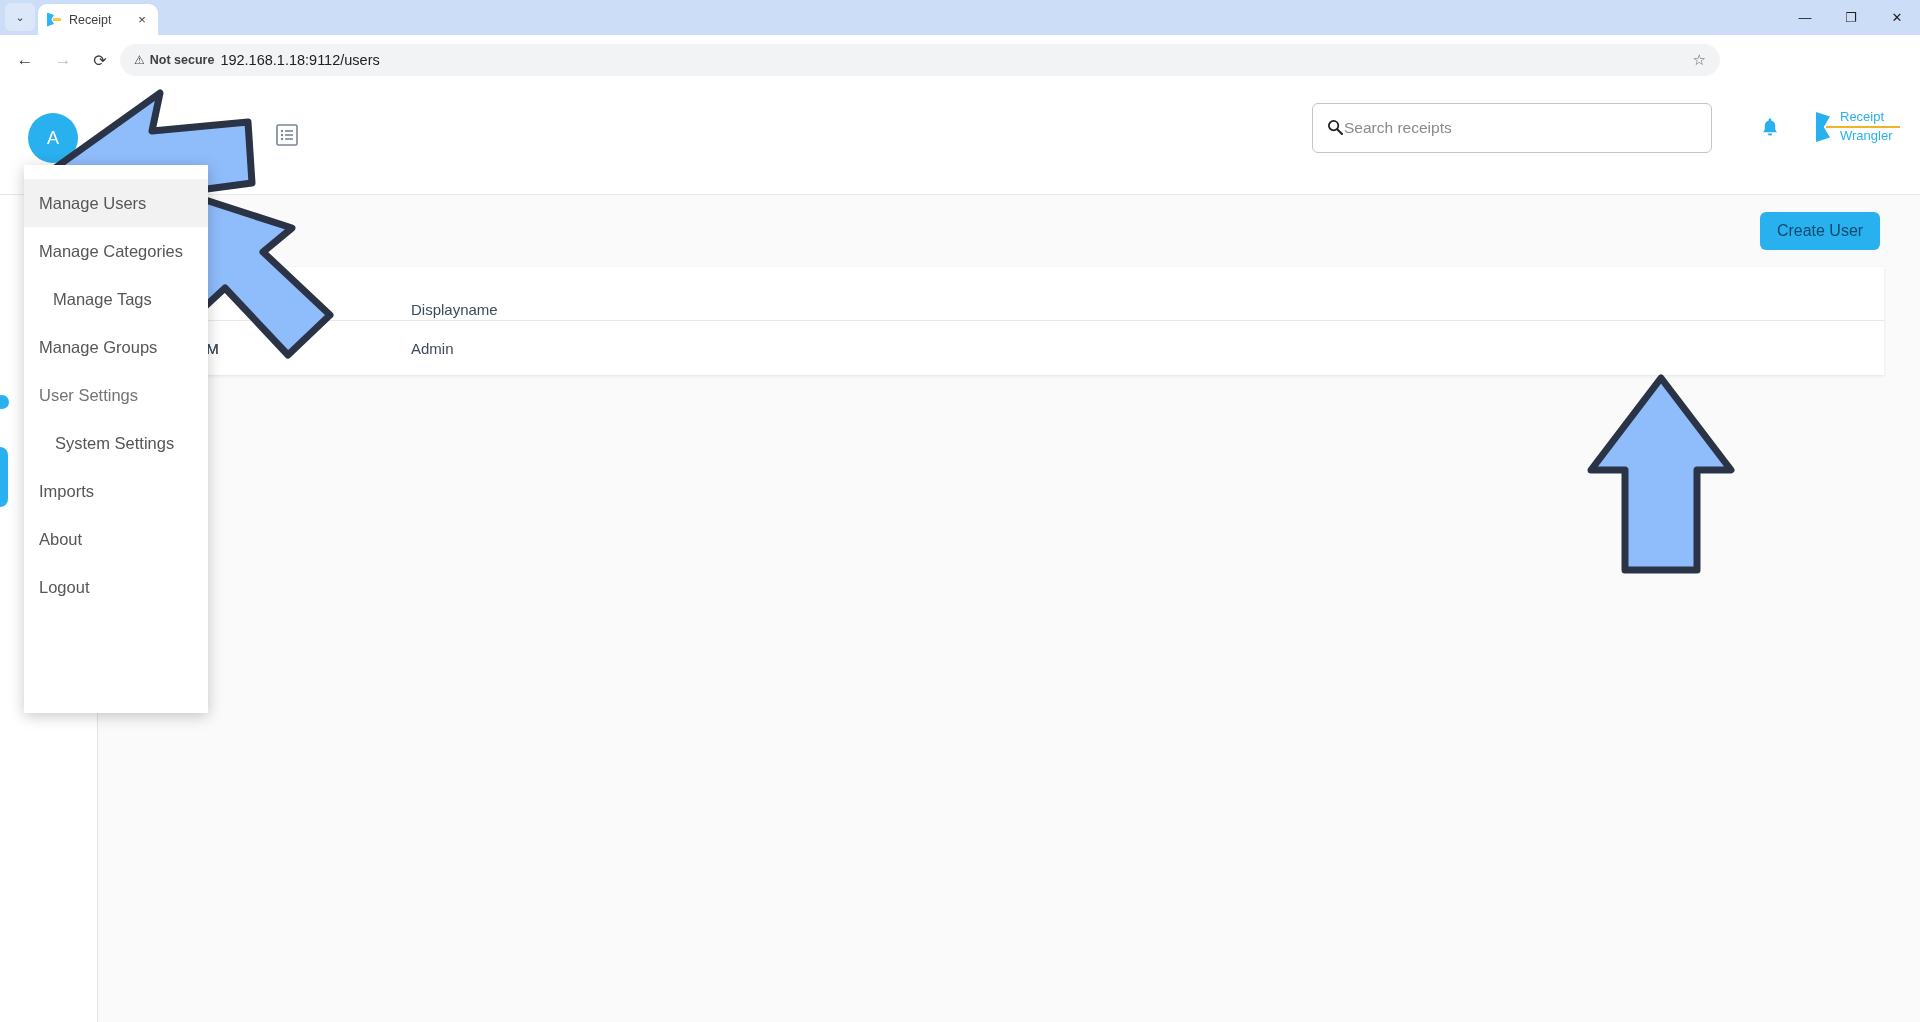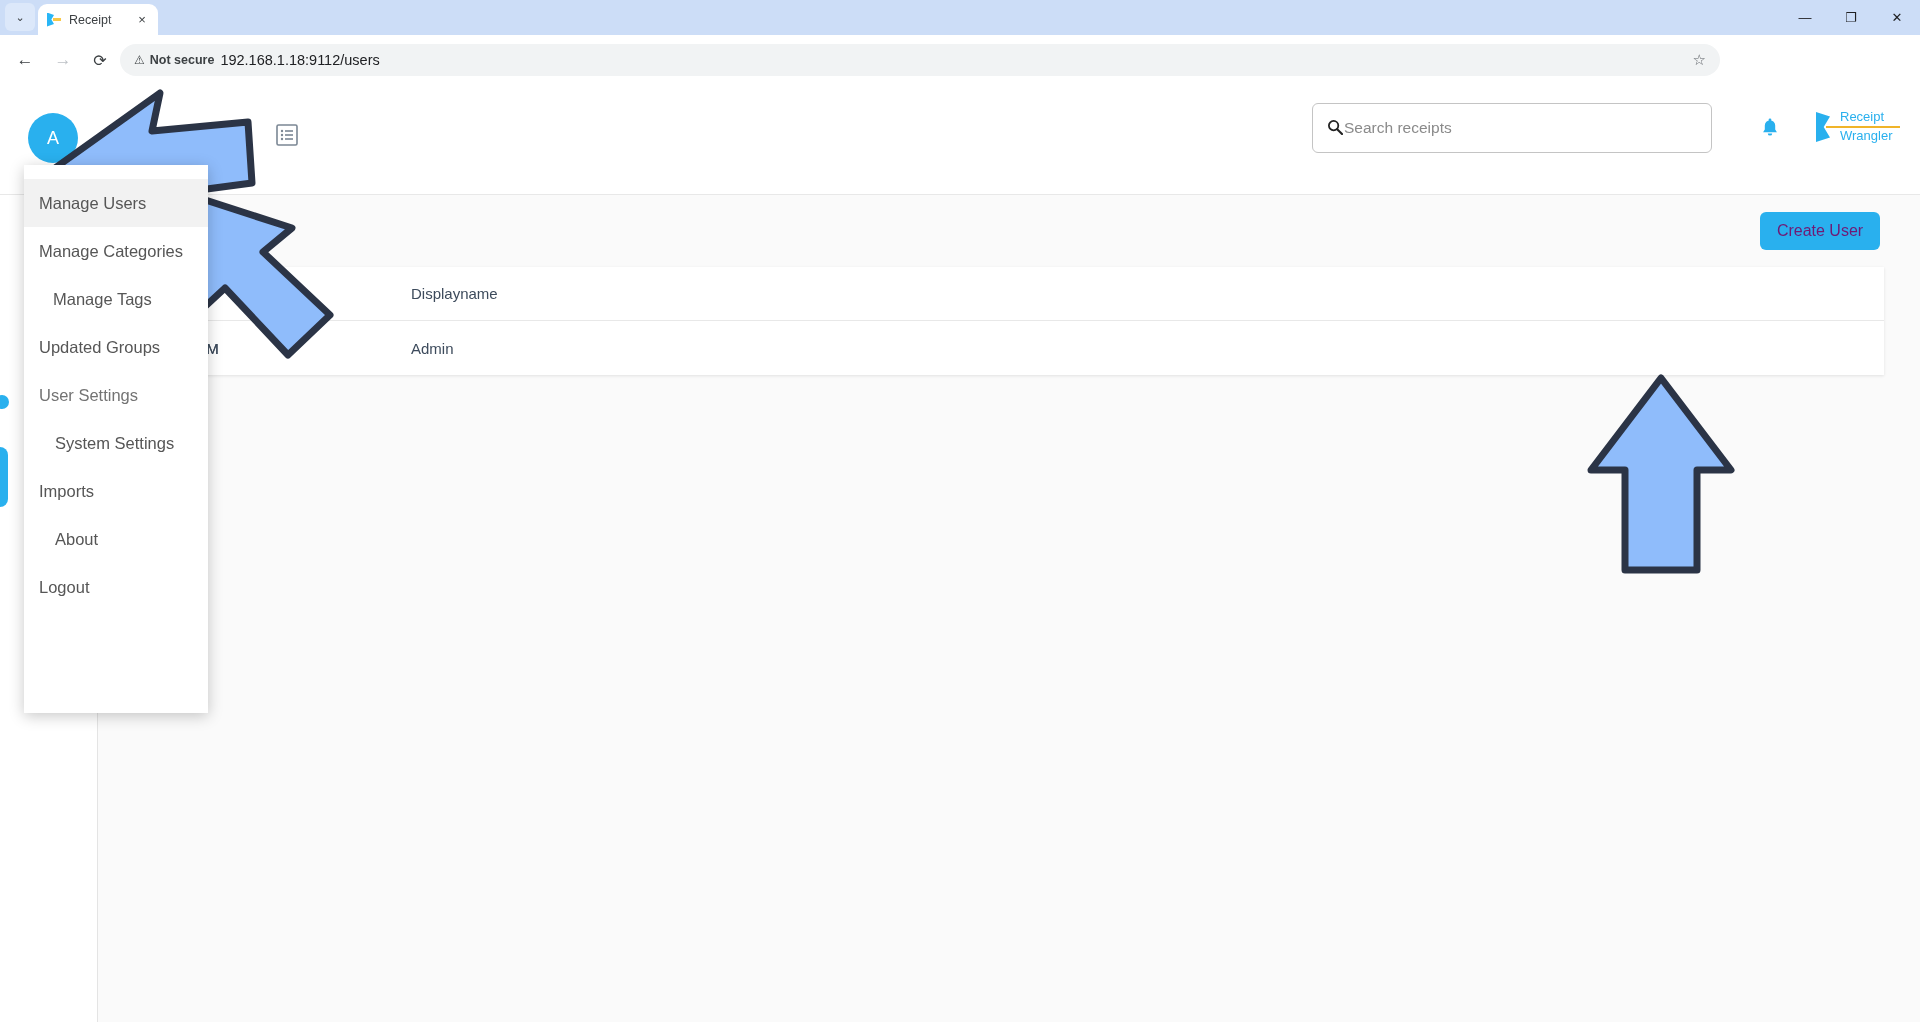--- a/index.html
+++ b/index.html
@@ -158,36 +158,36 @@
     border-radius: 8px; background: #29b0ee;
   }
 
   
   .content {
     position: absolute; left: 98px; top: 110px; width: 1822px; height: 827px;
     background: #fafafa;
   }
   .create-btn {
     position: absolute; right: 40px; top: 17px; width: 120px; height: 38px;
-    background: #29b0ee; color: #701a75; border: none; border-radius: 6px;
+    background: #29b0ee; color: #0c4a6e; border: none; border-radius: 6px;
     font-size: 16px; font-family: "Liberation Sans", sans-serif;
     display: flex; align-items: center; justify-content: center;
   }
   .table-card {
     position: absolute; left: 0; top: 72px; width: 1786px; height: 108px;
     background: #ffffff;
     box-shadow: 0 1px 3px rgba(0,0,0,0.10);
   }
   .thead {
     position: relative; height: 54px; border-bottom: 1px solid #e8e8e8;
   }
   .th, .td {
     position: absolute; font-size: 15px; color: #3d4b5c; white-space: nowrap;
   }
-  .thead .th { top: 18px; }
+  .thead .th { top: 34px; }
   .tbody { position: relative; height: 54px; }
   .tbody .td { top: 19px; color: #3d4b5c; }
   .c-name { left: 313px; }
   .c-role { left": 0; left: 625px; }
   .c-created { left: 815px; }
   .c-updated { left: 1165px; }
   .c-actions { left: 1508px; }
   .row-actions {
     position: absolute; left: 1498px; top: 10px; display: flex; gap: 30px;
   }
@@ -316,32 +316,32 @@
         <div class="mi" style="height:48px; display:flex; align-items:center; padding-left:15px; background:#f2f2f2;">
           <span style="font-size:16.5px; color:#565656; white-space:nowrap;">Manage Users</span>
         </div>
         <div class="mi" style="height:48px; display:flex; align-items:center; padding-left:15px;">
           <span style="font-size:16.5px; color:#565656; white-space:nowrap;">Manage Categories</span>
         </div>
         <div class="mi" style="height:48px; display:flex; align-items:center; padding-left:29px;">
           <span style="font-size:16.5px; color:#565656; white-space:nowrap;">Manage Tags</span>
         </div>
         <div class="mi" style="height:48px; display:flex; align-items:center; padding-left:15px;">
-          <span style="font-size:16.5px; color:#565656; white-space:nowrap;">Updated Groups</span>
+          <span style="font-size:16.5px; color:#565656; white-space:nowrap;">Manage Groups</span>
         </div>
         <div class="mi" style="height:48px; display:flex; align-items:center; padding-left:15px;">
           <span style="font-size:16.5px; color:#737373; white-space:nowrap;">User Settings</span>
         </div>
         <div class="mi" style="height:48px; display:flex; align-items:center; padding-left:15px;margin-left:16px;">
           <span style="font-size:16.5px; color:#565656; white-space:nowrap;">System Settings</span>
         </div>
         <div class="mi" style="height:48px; display:flex; align-items:center; padding-left:15px;">
           <span style="font-size:16.5px; color:#565656; white-space:nowrap;">Imports</span>
         </div>
-        <div class="mi" style="height:48px; display:flex; align-items:center; padding-left:31px;">
+        <div class="mi" style="height:48px; display:flex; align-items:center; padding-left:15px;">
           <span style="font-size:16.5px; color:#565656; white-space:nowrap;">About</span>
         </div>
         <div class="mi" style="height:48px; display:flex; align-items:center; padding-left:15px;">
           <span style="font-size:16.5px; color:#565656; white-space:nowrap;">Logout</span>
         </div>
       </div>
     </div>
 
     <div class="search-box" style="top:18px; z-index:50;">
       <span class="search-icon">

